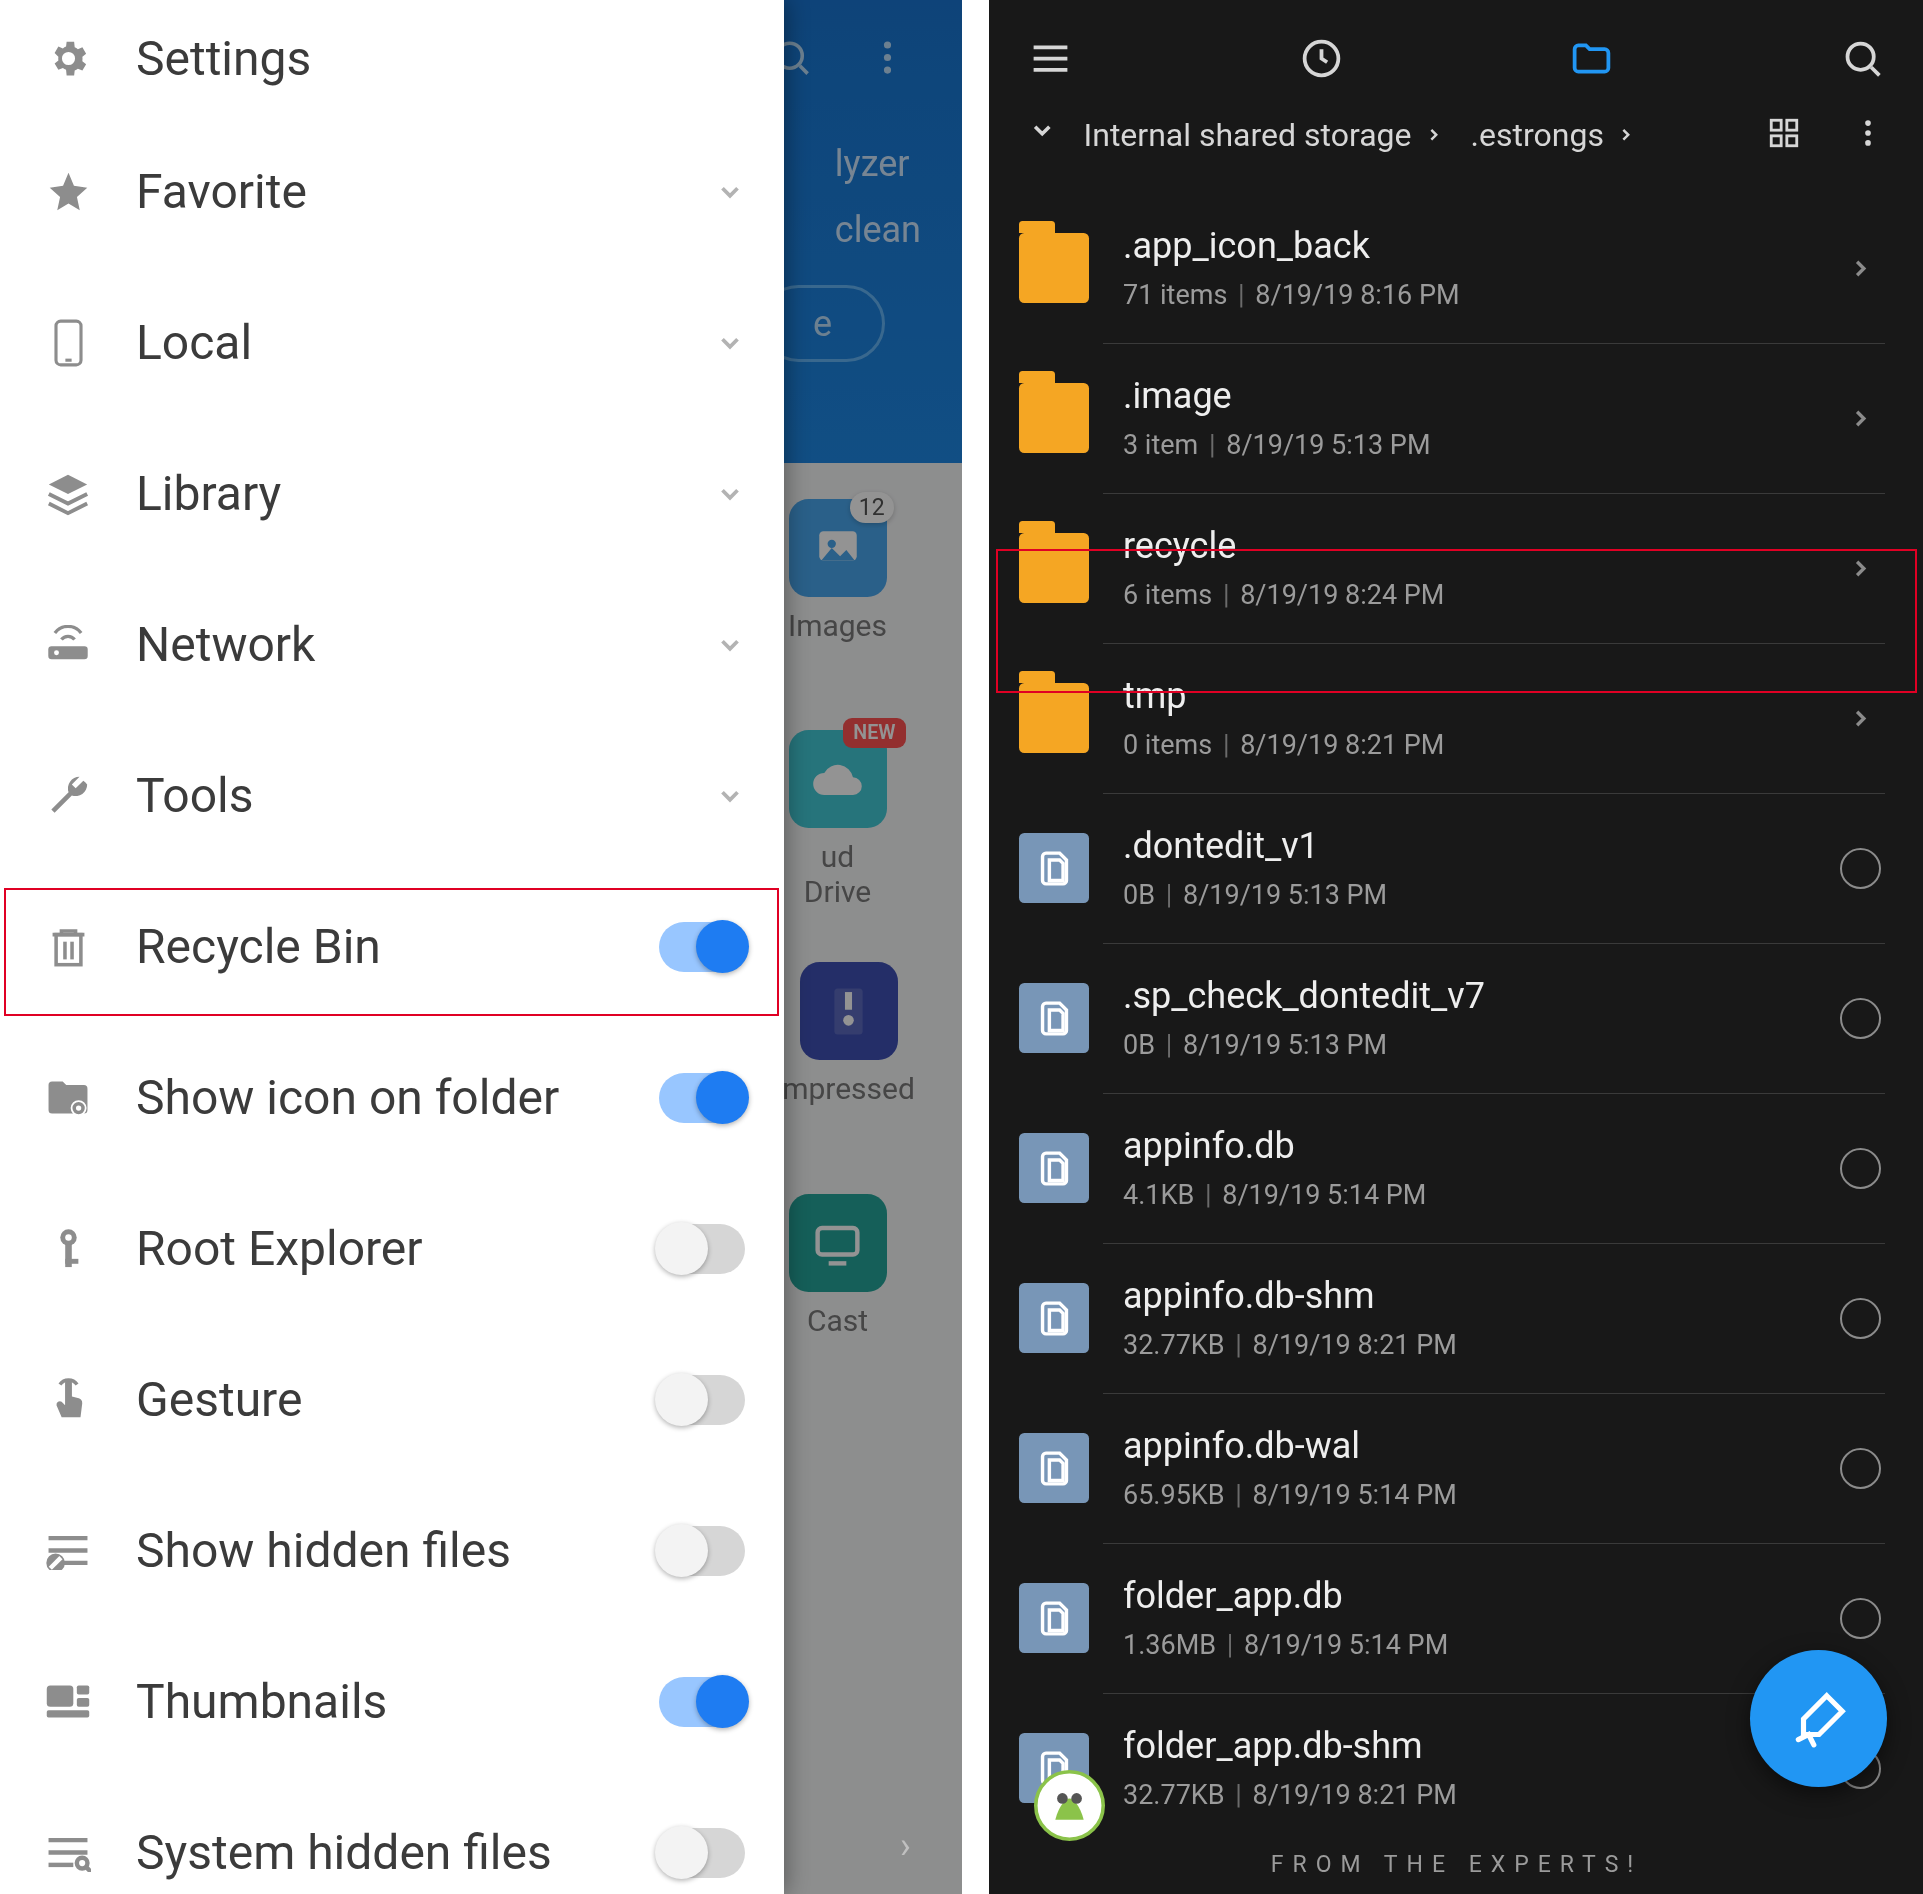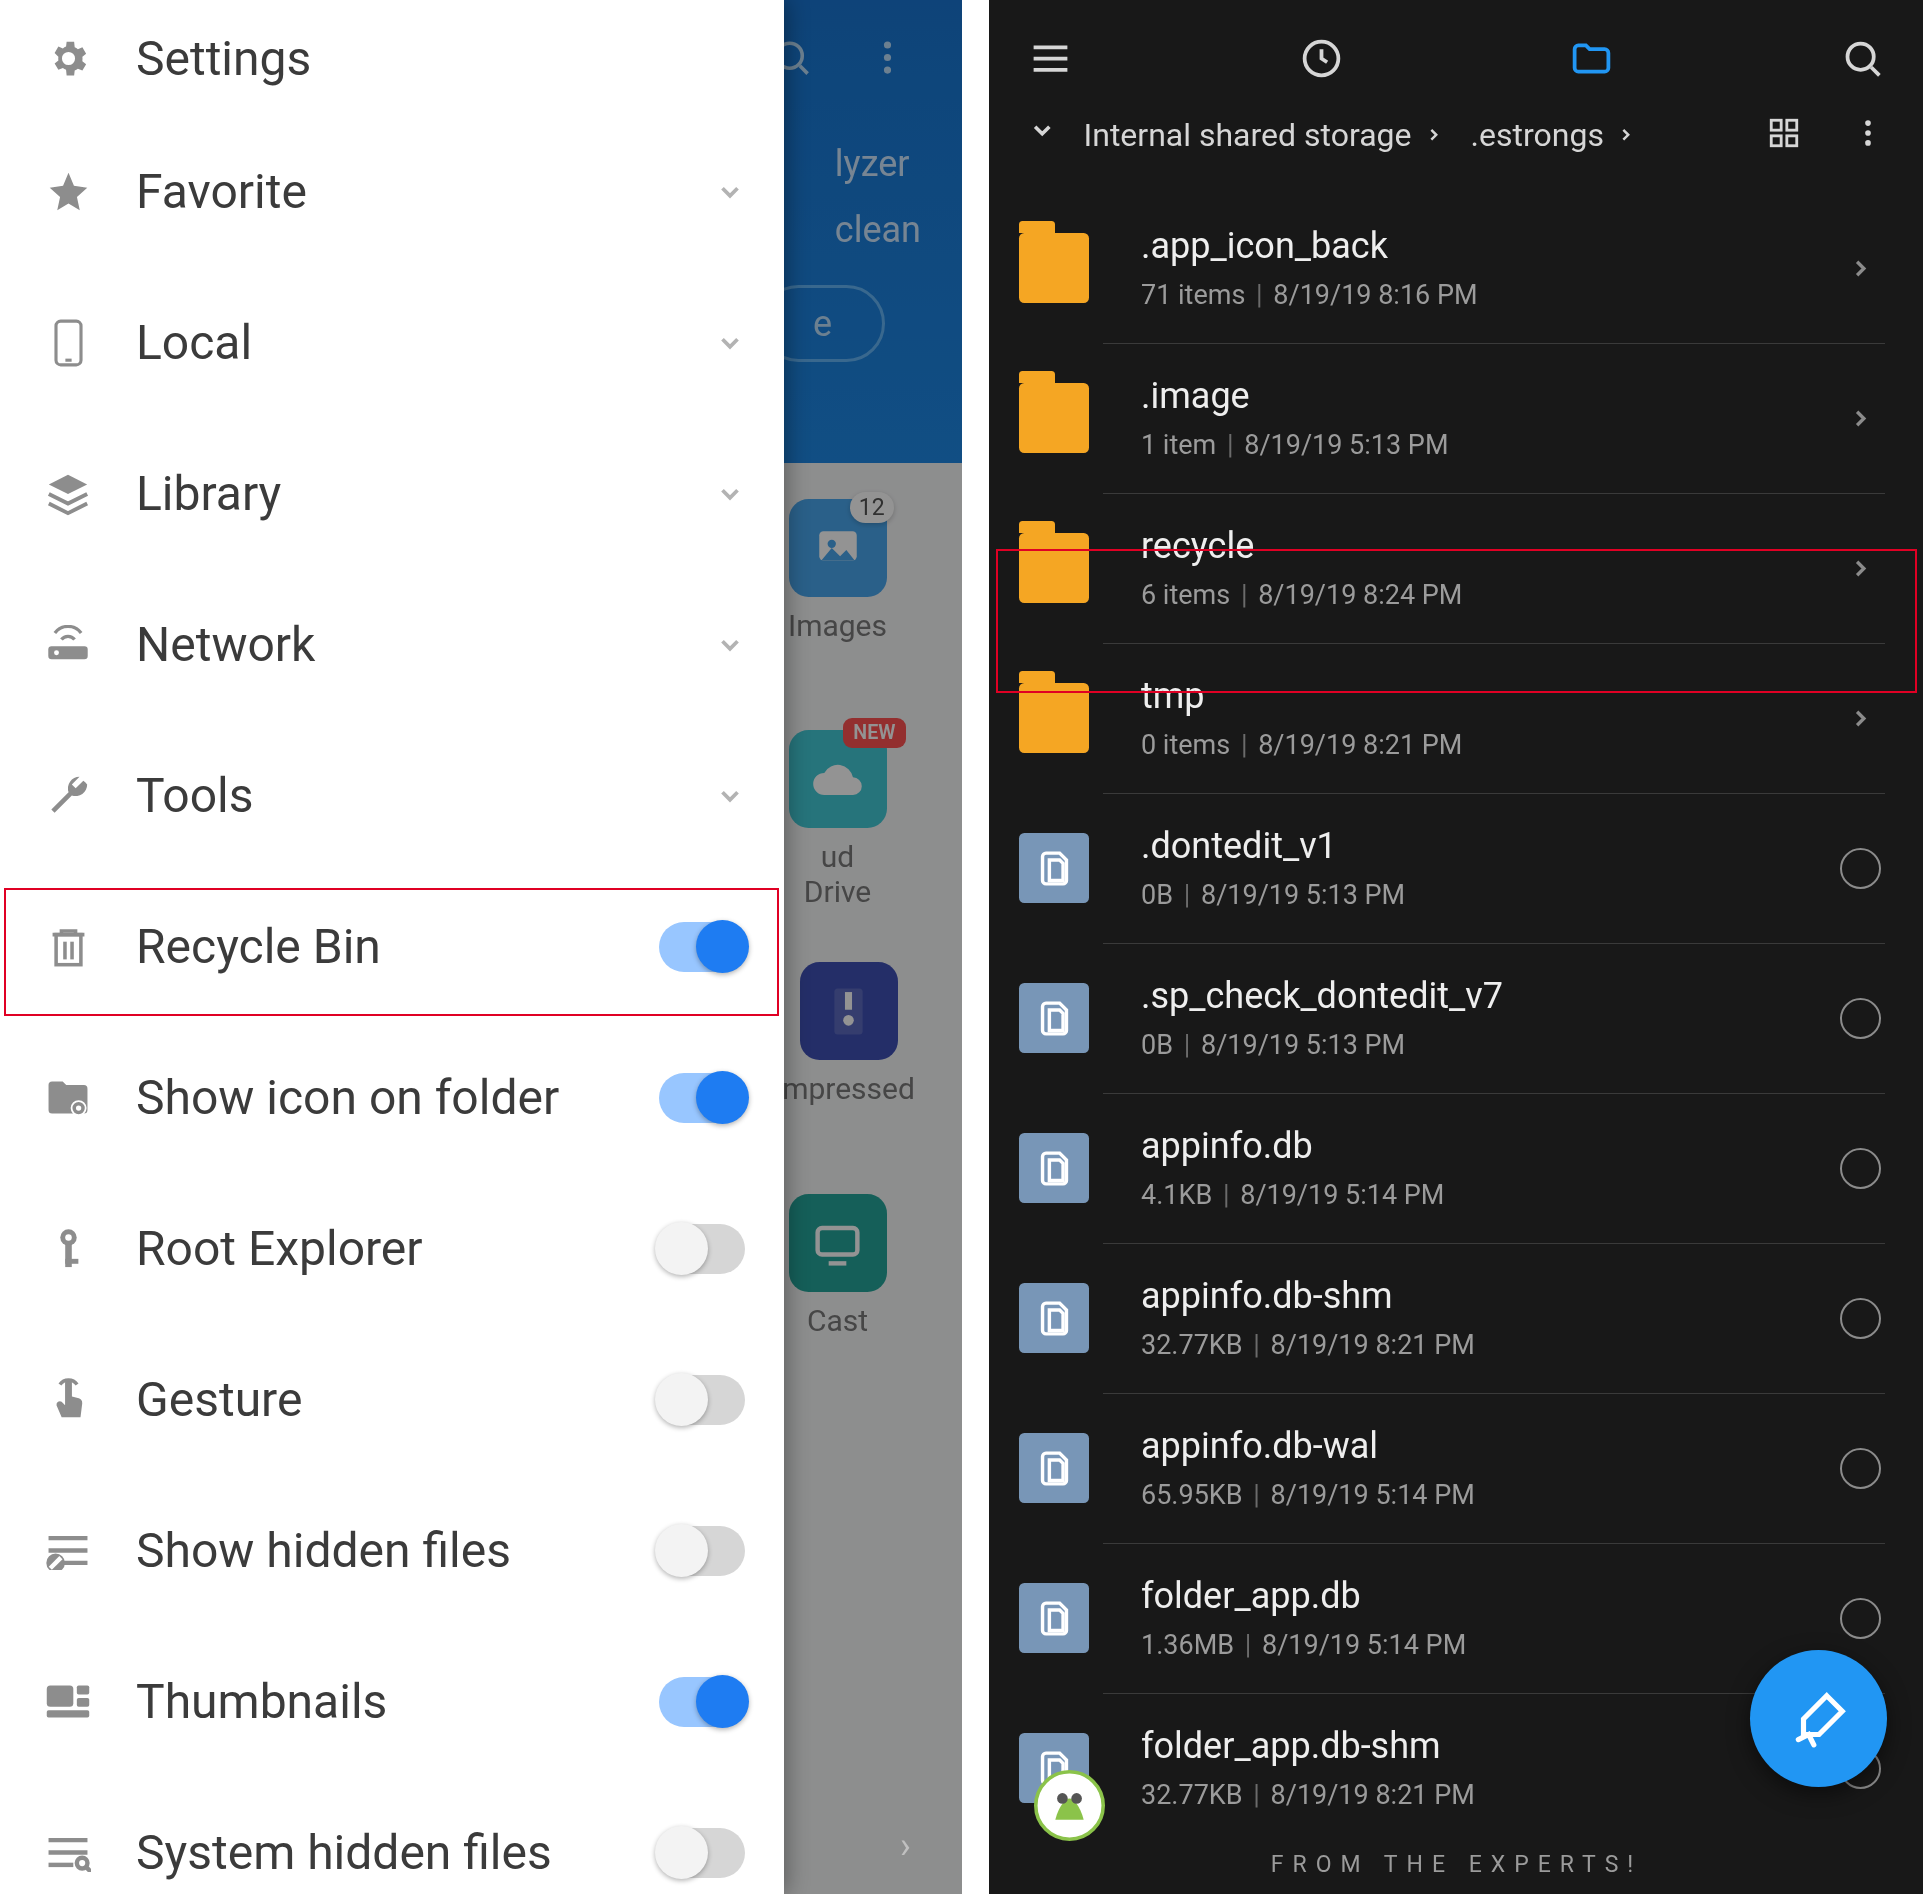--- a/index.html
+++ b/index.html
@@ -138,21 +138,20 @@
     color: #d6d6d6; font-size: 32px;
   }
   .r-breadcrumb .crumb { display: flex; align-items: center; gap: 12.5px; }
   .r-breadcrumb .actions { margin-left: auto; display: flex; align-items: center; gap: 50px; }
 
   .row {
     display: flex; align-items: center;
     padding: 18px 39px 18px 30px;
     min-height: 150px;
     position: relative;
-    gap: 18px;
   }
   .row + .row::before {
     content: "";
     position: absolute; left: 114px; right: 39px; top: 0;
     height: 0.9px; background: #3a3a3a;
   }
   .row .thumb {
     width: 70px; height: 70px; border-radius: 5.3px;
     margin-right: 34px;
     display: flex; align-items: center; justify-content: center;
@@ -543,21 +542,21 @@
         <span class="tail">
           <svg width="27" height="27" viewBox="0 0 24 24" fill="none" stroke="currentColor" stroke-width="3">
             <polyline points="9 6 15 12 9 18"></polyline>
           </svg>
         </span>
       </div>
       <div class="row">
         <span class="thumb folder"></span>
         <span class="txt">
           <div class="name">.image</div>
-          <div class="meta"><span>1 item</span><span class="sep">|</span><span>8/19/19 5:13 PM</span></div>
+          <div class="meta"><span>3 item</span><span class="sep">|</span><span>8/19/19 5:13 PM</span></div>
         </span>
         <span class="tail">
           <svg width="27" height="27" viewBox="0 0 24 24" fill="none" stroke="currentColor" stroke-width="3">
             <polyline points="9 6 15 12 9 18"></polyline>
           </svg>
         </span>
       </div>
       <div class="row">
         <span class="thumb folder"></span>
         <span class="txt">

